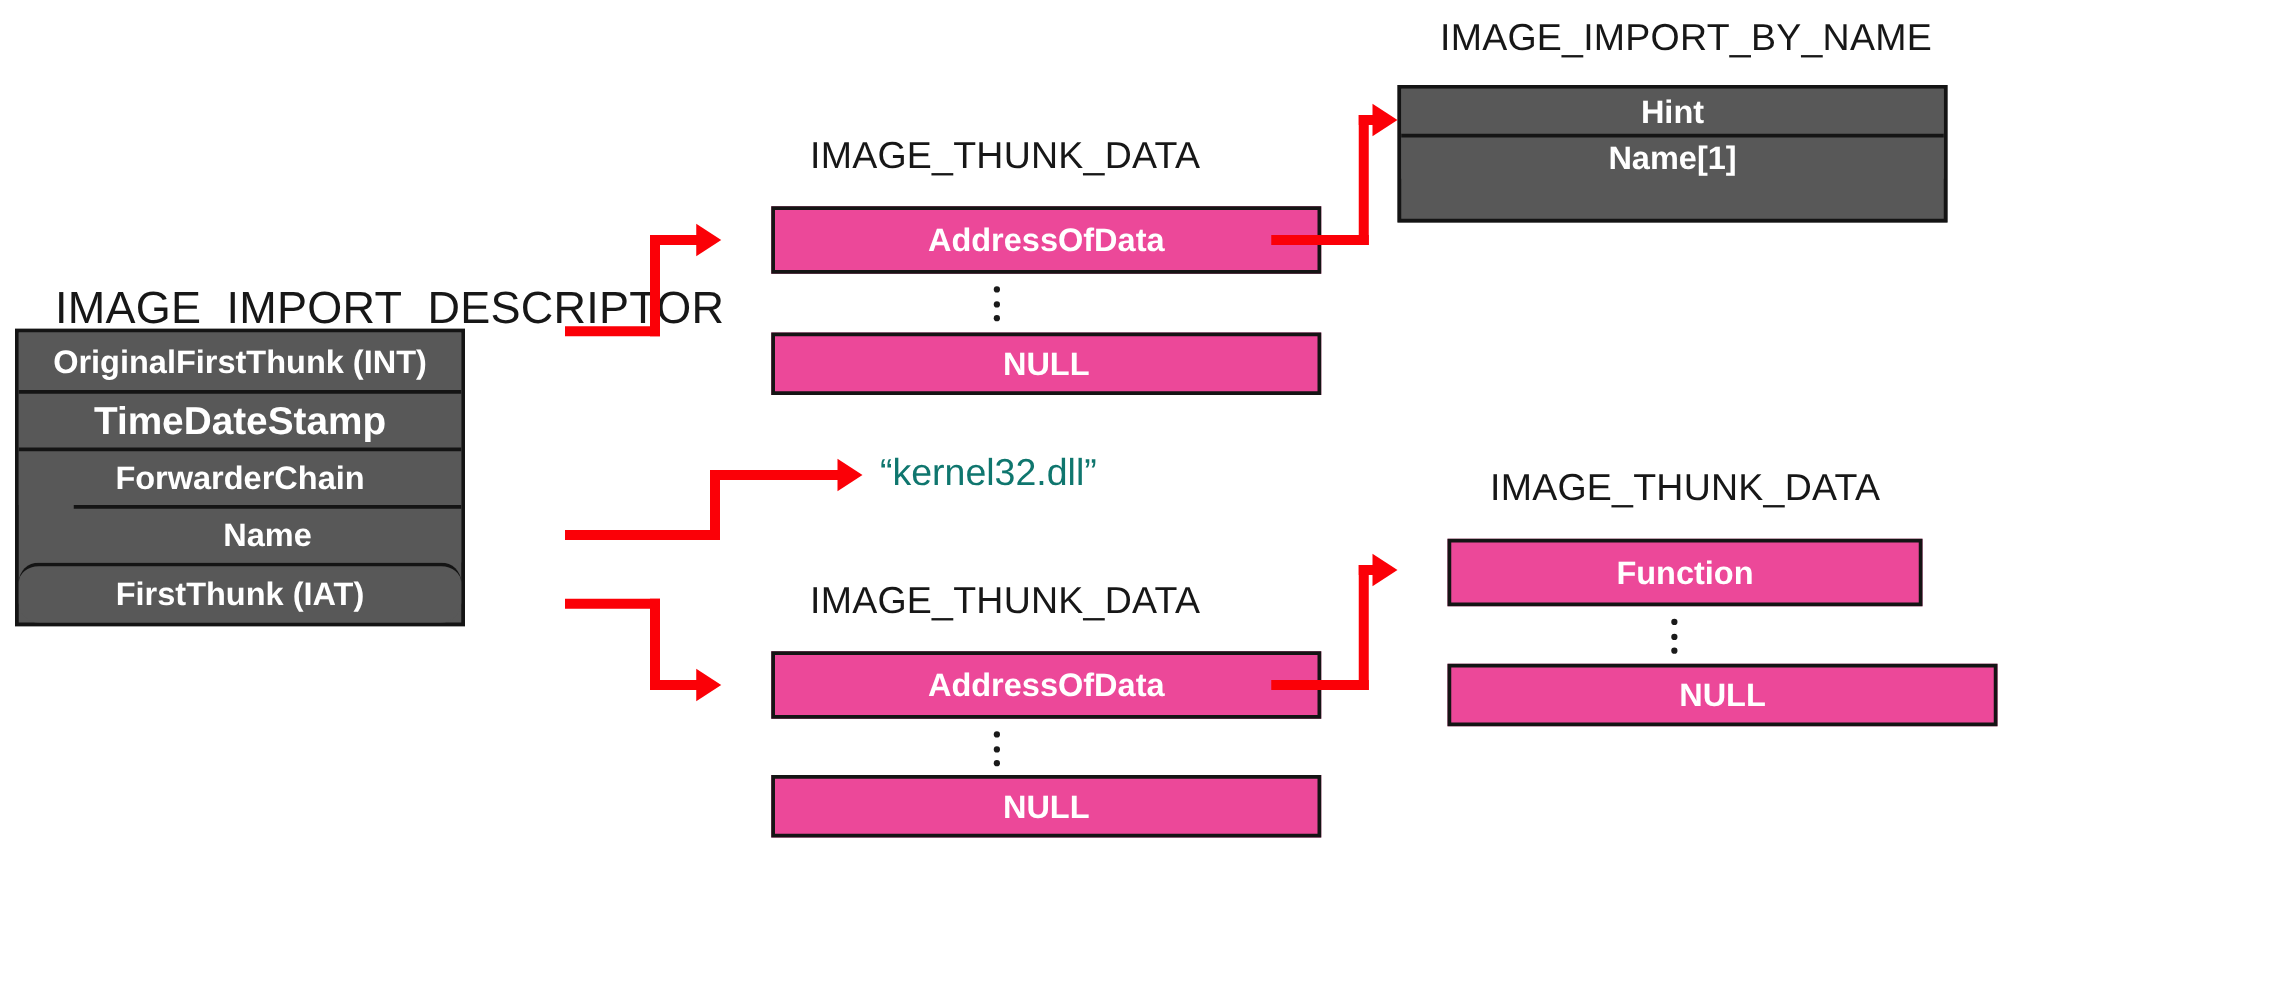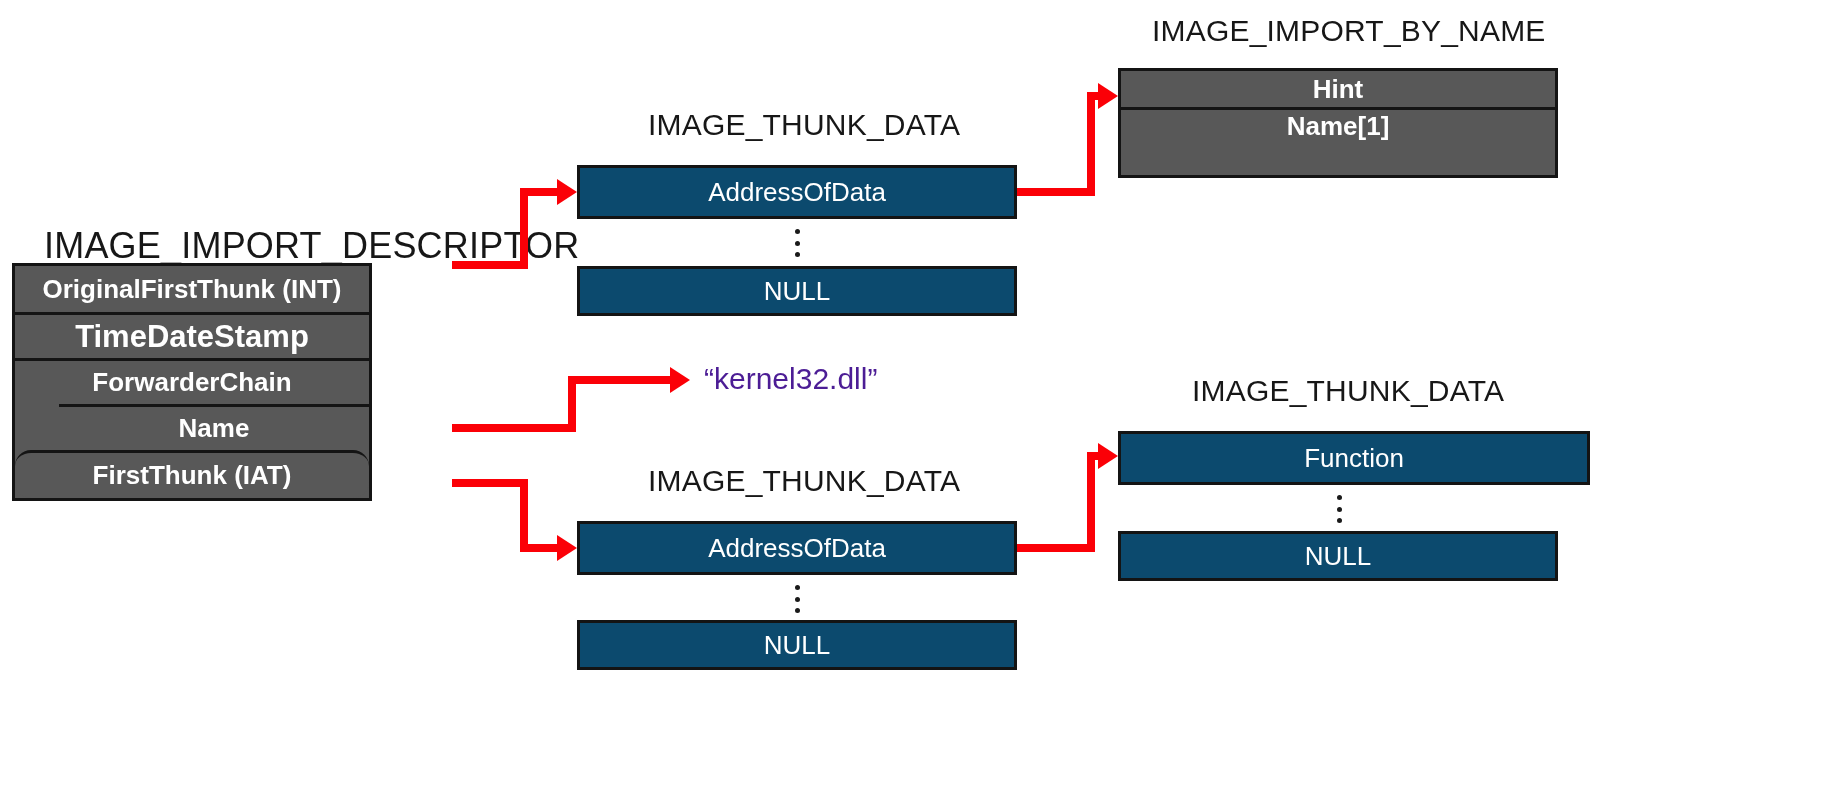--- a/index.html
+++ b/index.html
@@ -45,27 +45,28 @@
   }
   .row + .row {
     border-top: 3px solid #141414;
   }
 
   
   .block {
     position: absolute;
     box-sizing: border-box;
     border: 3px solid #141414;
-    background: #0c4a6e;
+    background: #ec4899;
     color: #ffffff;
-    font-weight: normal;
+    font-weight: bold;
     display: flex;
     align-items: center;
     justify-content: center;
     white-space: nowrap;
+    margin-left: 40px;
   }
 
   
   .vdots {
     position: absolute;
     display: flex;
     flex-direction: column;
     align-items: center;
     justify-content: space-between;
     width: 10px;
@@ -76,21 +77,21 @@
     height: 5px;
     border-radius: 50%;
     background: #1a1a1a;
   }
 
   
   .plain-label {
     position: absolute;
     font-family: "Liberation Sans", sans-serif;
     font-weight: 300;
-    color: #4c1d95;
+    color: #0f766e;
     white-space: nowrap;
   }
 
   
   .rseg-h, .rseg-v {
     position: absolute;
     background: #fb0007;
   }
   .rseg-h { height: 8px; }
   .rseg-v { width: 8px; }
@@ -147,21 +148,21 @@
   <div class="vdots" style="left:792px; top:585px; height:28px;">
     <i></i>
       <i></i>
       <i></i>
   </div>
 
   <div class="block" style="left:577px; top:620px; width:440px; height:50px; font-size:26px;">NULL</div>
 
   <div class="struct-title" style="left:1192px; top:374px; font-size:30px;">IMAGE_THUNK_DATA</div>
 
-  <div class="block" style="left:1118px; top:431px; width:472px; height:54px; font-size:26px;">Function</div>
+  <div class="block" style="left:1118px; top:431px; width:380px; height:54px; font-size:26px;">Function</div>
 
   <div class="vdots" style="left:1334px; top:495px; height:28px;">
     <i></i>
       <i></i>
       <i></i>
   </div>
 
   <div class="block" style="left:1118px; top:531px; width:440px; height:50px; font-size:26px;">NULL</div>
 
   <div class="rseg-h" style="left:452px; top:261px; width:76px;"></div>

